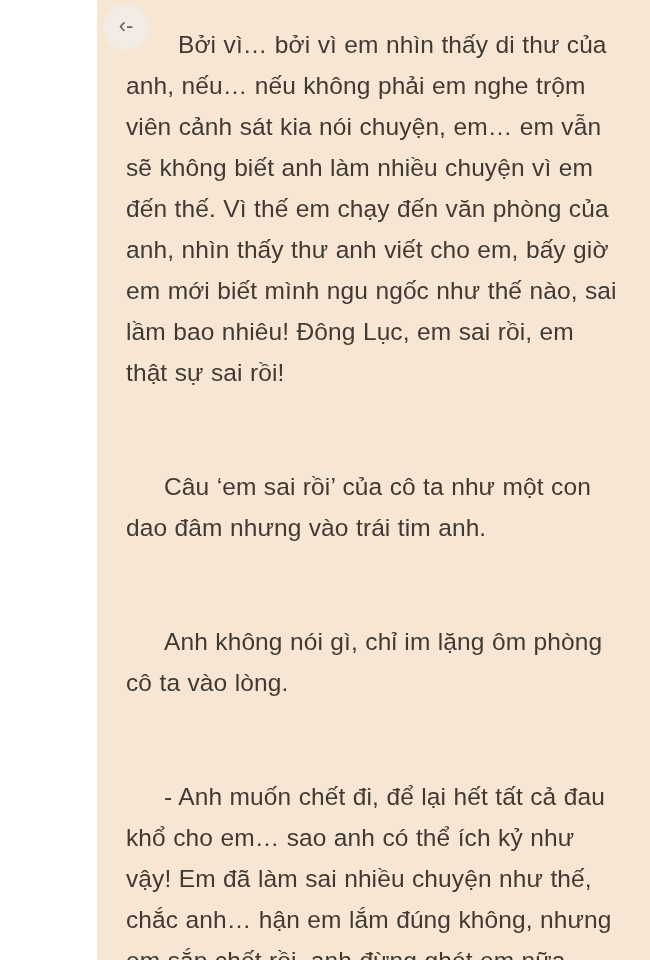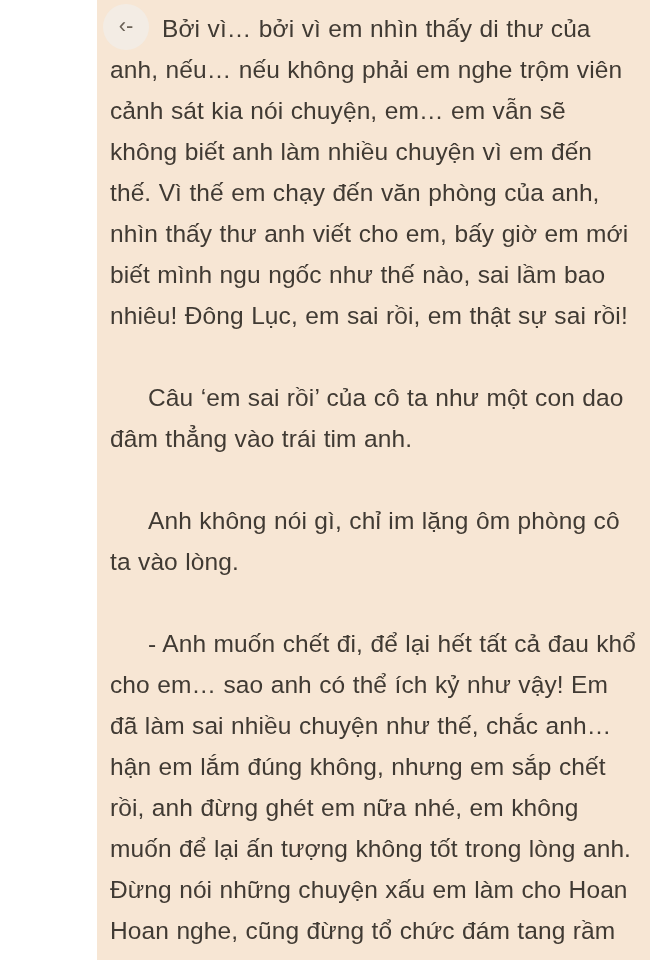--- a/index.html
+++ b/index.html
@@ -60,21 +60,21 @@
   .content {
     position: absolute;
     left: 97px;
     top: 0;
     width: 553px;
     height: 960px;
     padding: 8px 13px 0 13px;
     box-sizing: border-box;
   }
   p.para {
-    margin: 0;
+    margin: 16px;
     color: #403a33;
     font-size: 24.5px;
     line-height: 41px;
     letter-spacing: 0.1px;
     text-indent: 0;
     word-spacing: 0.5px;
   }
   p.para.indent {
     text-indent: 38px;
   }
@@ -90,21 +90,21 @@
 
 <div class="page">
 
   <div class="gutter-left"></div>
 
   <div class="reader-surface"></div>
 
   <div class="content">
     <p class="para first">Bởi vì… bởi vì em nhìn thấy di thư của anh, nếu… nếu không phải em nghe trộm viên cảnh sát kia nói chuyện, em… em vẫn sẽ không biết anh làm nhiều chuyện vì em đến thế. Vì thế em chạy đến văn phòng của anh, nhìn thấy thư anh viết cho em, bấy giờ em mới biết mình ngu ngốc như thế nào, sai lầm bao nhiêu! Đông Lục, em sai rồi, em thật sự sai rồi!</p>
     <div class="spacer"></div>
-    <p class="para indent">Câu ‘em sai rồi’ của cô ta như một con dao đâm thẳng vào trái tim anh.</p>
+    <p class="para indent">Câu ‘em sai rồi’ của cô ta như một con dao đâm nhưng vào trái tim anh.</p>
     <div class="spacer"></div>
     <p class="para indent">Anh không nói gì, chỉ im lặng ôm phòng cô ta vào lòng.</p>
     <div class="spacer"></div>
     <p class="para indent">- Anh muốn chết đi, để lại hết tất cả đau khổ cho em… sao anh có thể ích kỷ như vậy! Em đã làm sai nhiều chuyện như thế, chắc anh… hận em lắm đúng không, nhưng em sắp chết rồi, anh đừng ghét em nữa nhé, em không muốn để lại ấn tượng không tốt trong lòng anh. Đừng nói những chuyện xấu em làm cho Hoan Hoan nghe, cũng đừng tổ chức đám tang rầm rộ cho em, em không muốn mọi người biết mình đã chết, nếu không họ sẽ lại bắt đầu tơ tưởng đến người đàn ông độc thân sáng giá như anh mất.</p>
   </div>
 
   <button class="back-button">
     <span class="glyph">‹-</span>
   </button>
 

